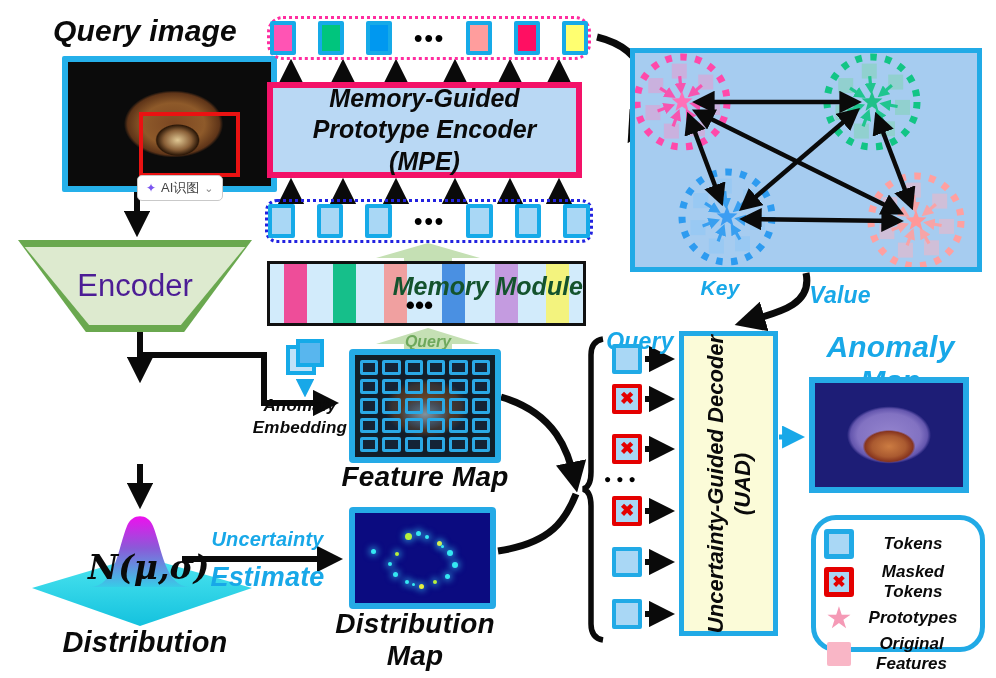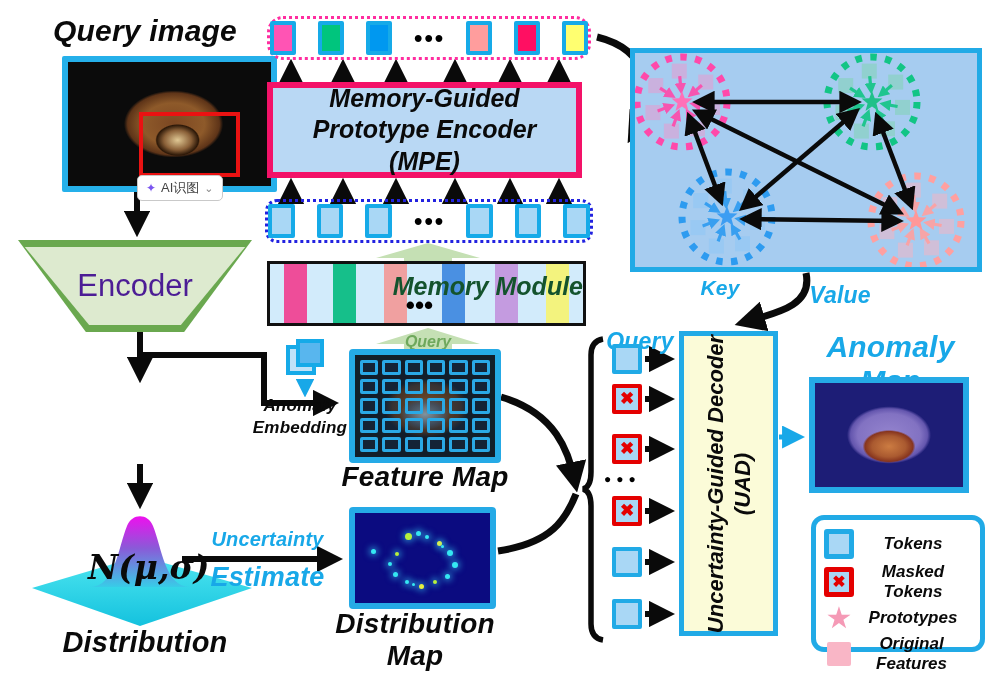--- a/index.html
+++ b/index.html
@@ -76,21 +76,21 @@
   .qdots{font-weight:bold;font-size:12px;letter-spacing:5px;color:#000;}
 
   .uad{border:5px solid #21aae6;background:#fbfbd8;}
   .uadlbl{position:absolute;left:50%;top:50%;width:300px;margin-left:-150px;margin-top:-32px;height:64px;
           transform:rotate(-90deg);display:flex;align-items:center;justify-content:center;text-align:center;
           font-weight:bold;font-style:italic;font-size:22px;color:#0a0a0a;line-height:1.25;}
 
   .proto{border:5px solid #21aae6;background:#a6ccf0;}
 
   
-  .lg{border:5px solid #21aae6;border-radius:13px;background:#fff;padding:6px 8px;}
+  .lg{border:5px solid #21aae6;border-radius:25px;background:#fff;padding:6px 8px;}
   .lgrow{display:flex;align-items:center;margin:3px 0;}
   .lglbl{flex:1;text-align:center;font-weight:bold;font-style:italic;font-size:17px;color:#0a0a0a;}
   .lg-tok{width:20px;height:20px;border:5px solid #21aae6;background:#a9d7f5;border-radius:3px;}
   .lg-masked{width:20px;height:20px;border:5px solid #e40000;background:#a9d7f5;text-align:center;
              font-weight:900;font-size:16px;line-height:20px;color:#e40000;border-radius:3px;}
   .lg-star{width:30px;text-align:center;font-size:30px;color:#f59ab6;line-height:26px;}
   .lg-feat{width:24px;height:24px;background:#f9b6c6;border-radius:2px;margin-left:3px;}
 
   .gauss-lbl{font-family:"DejaVu Serif",serif;font-style:italic;font-weight:bold;font-size:33px;color:#0a0a0a;}
   .readlbl{font-weight:bold;font-style:italic;font-size:16px;color:#6fa85c;text-align:center;}

